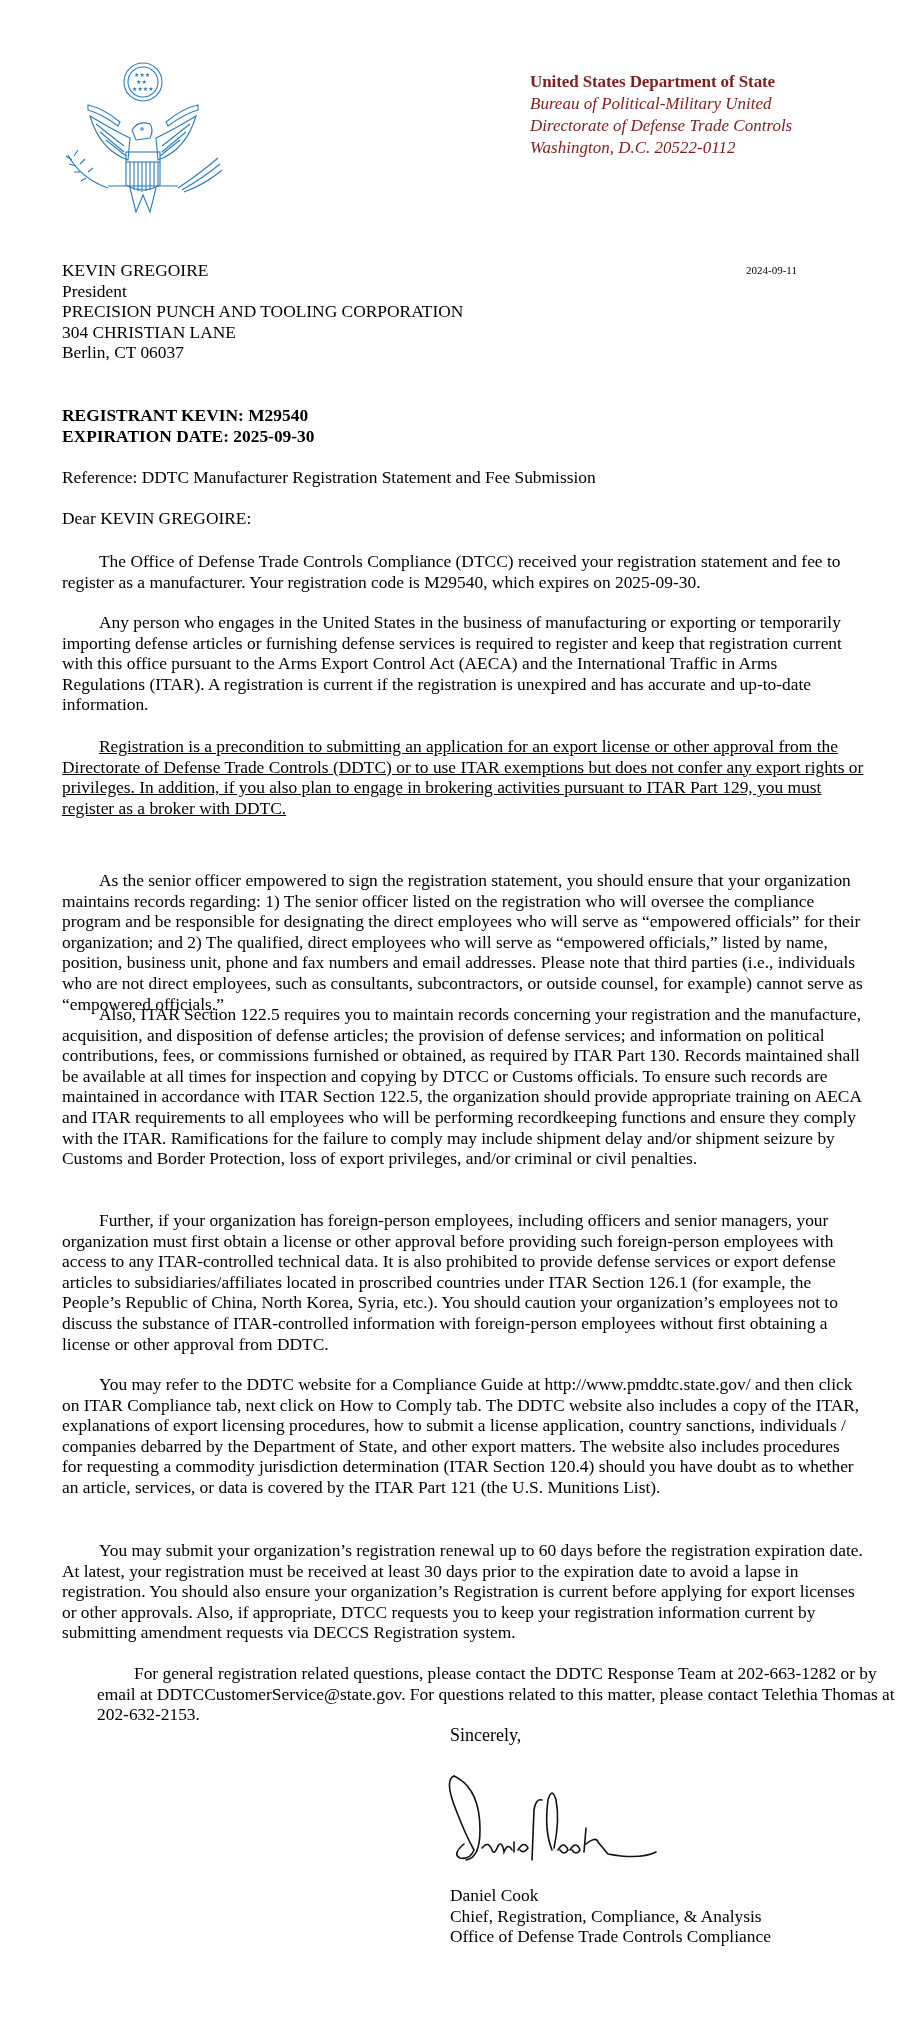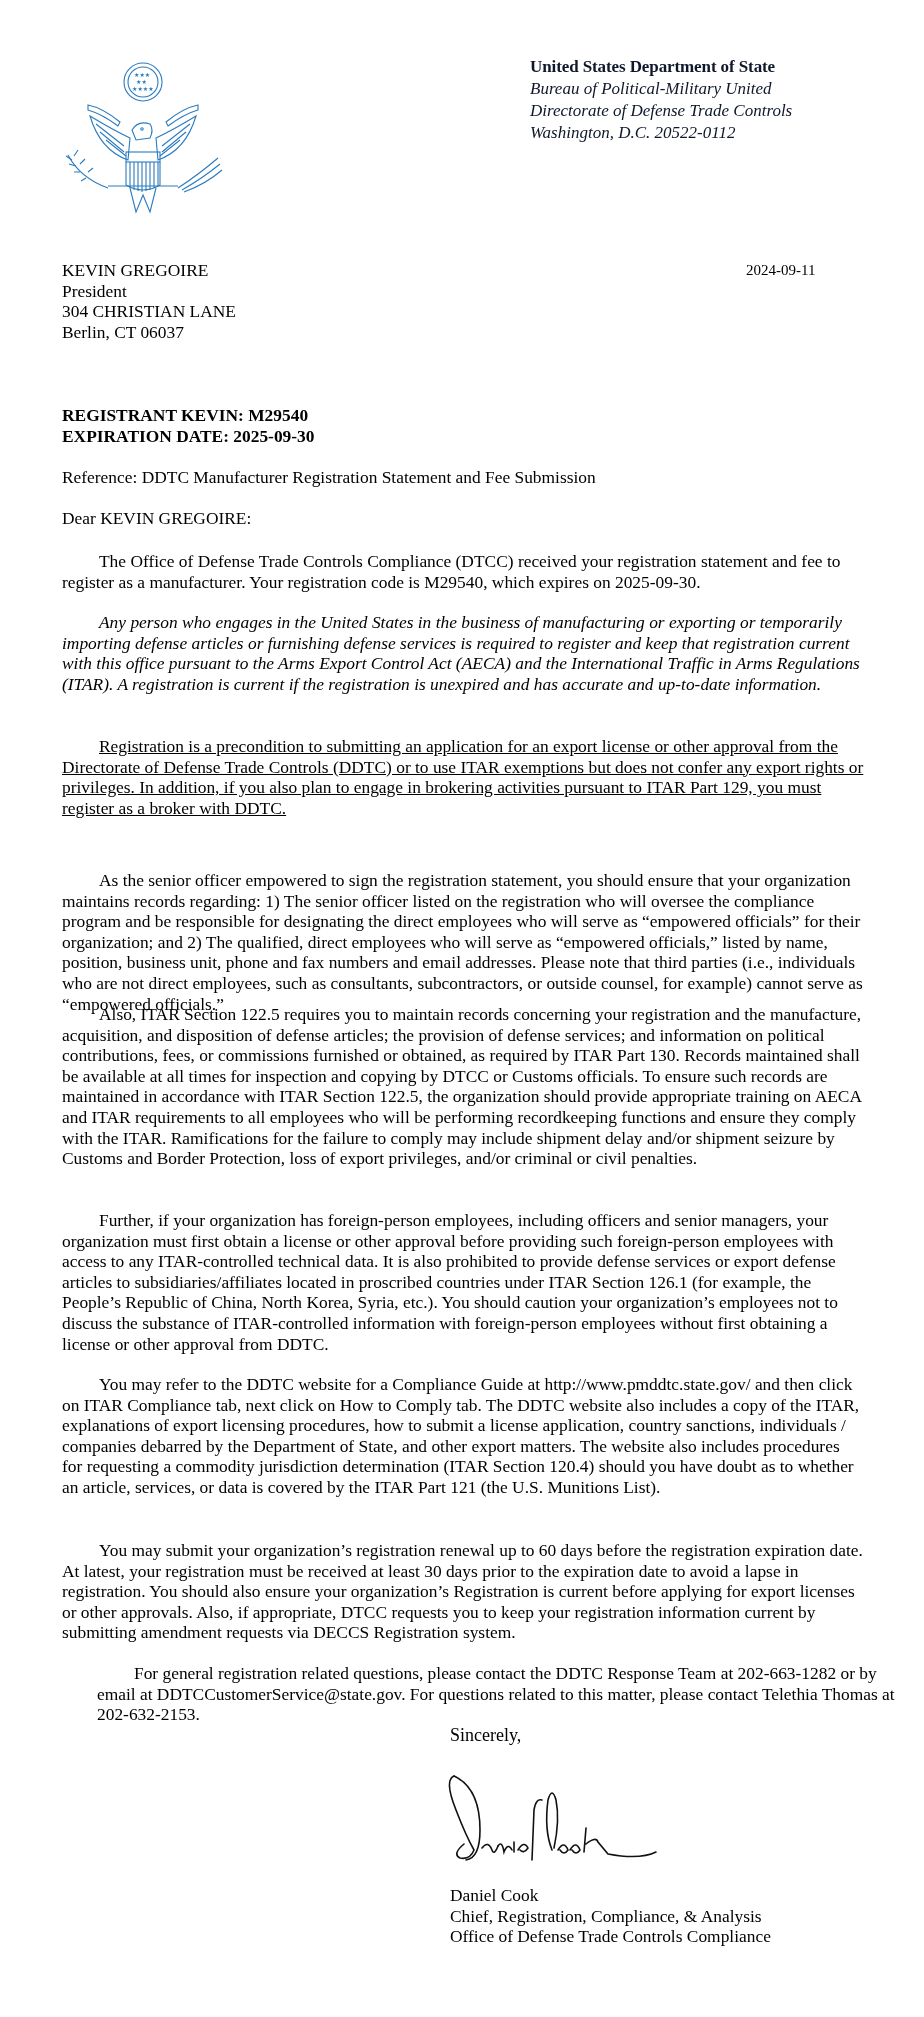--- a/index.html
+++ b/index.html
@@ -8,45 +8,45 @@
     height: 2017px;
     position: relative;
     font-family: "Liberation Serif", "DejaVu Serif", serif;
     color: #000;
     overflow: hidden;
   }
   .page { position: absolute; left: 0; top: 0; width: 924px; height: 2017px; }
 
   .seal { position: absolute; left: 58px; top: 60px; width: 170px; height: 160px; }
   .letterhead {
-    position: absolute; left: 530px; top: 56px;
-    color: #0f172a;
+    position: absolute; left: 530px; top: 71px;
+    color: #7f1d1d;
     font-family: "Liberation Serif", "DejaVu Serif", serif;
     font-size: 17px; line-height: 22px;
   }
   .letterhead .dept { font-weight: bold; font-size: 17px; letter-spacing: -0.1px; }
   .letterhead .it { font-style: italic; }
 
   .body-text { font-size: 17.4px; line-height: 20.6px; }
   .block { position: absolute; left: 62px; }
   .recipient { top: 260px; }
-  .date { position: absolute; left: 746px; top: 260px; font-size: 15px; line-height: 20.6px; }
+  .date { position: absolute; left: 746px; top: 260px; font-size: 11px; line-height: 20.6px; }
   .codes { top: 405px; font-weight: bold; }
   .reference { top: 467px; }
   .salutation { top: 508px; }
 
   .para {
     position: absolute; left: 62px; width: 802px;
     text-align: left;
     font-size: 17.4px; line-height: 20.6px;
     text-indent: 37px;
     margin: 0;
   }
   .p1 { top: 551px; }
-  .p2 { top: 612px; font-style: italic; }
+  .p2 { top: 612px; }
   .p3 { top: 736px; text-decoration: underline; }
   .p4 { top: 839px; margin-top: 31px; }
   .p5 { top: 1004px; }
   .p6 { top: 1210px; }
   .p7 { top: 1374px; }
   .p8 { top: 1540px; }
   .p9 { top: 1663px; margin-left: 35px; }
 
   .closing { position: absolute; left: 450px; top: 1725px; font-size: 18px; line-height: 20.6px; }
   .signature { position: absolute; left: 440px; top: 1770px; width: 240px; height: 100px; }
@@ -96,20 +96,21 @@
   <div class="letterhead">
     <div class="dept line">United States Department of State</div>
     <div class="it line">Bureau of Political-Military United</div>
     <div class="it line">Directorate of Defense Trade Controls</div>
     <div class="it line">Washington, D.C. 20522-0112</div>
   </div>
 
   <div class="block recipient body-text">
     <span class="line">KEVIN GREGOIRE</span>
     <span class="line">President</span>
+    <span class="line">PRECISION PUNCH AND TOOLING CORPORATION</span>
     <span class="line">304 CHRISTIAN LANE</span>
     <span class="line">Berlin, CT 06037</span>
   </div>
 
   <div class="date">2024-09-11</div>
 
   <div class="block codes body-text">
     <span class="line">REGISTRANT KEVIN: M29540</span>
     <span class="line">EXPIRATION DATE: 2025-09-30</span>
   </div>

